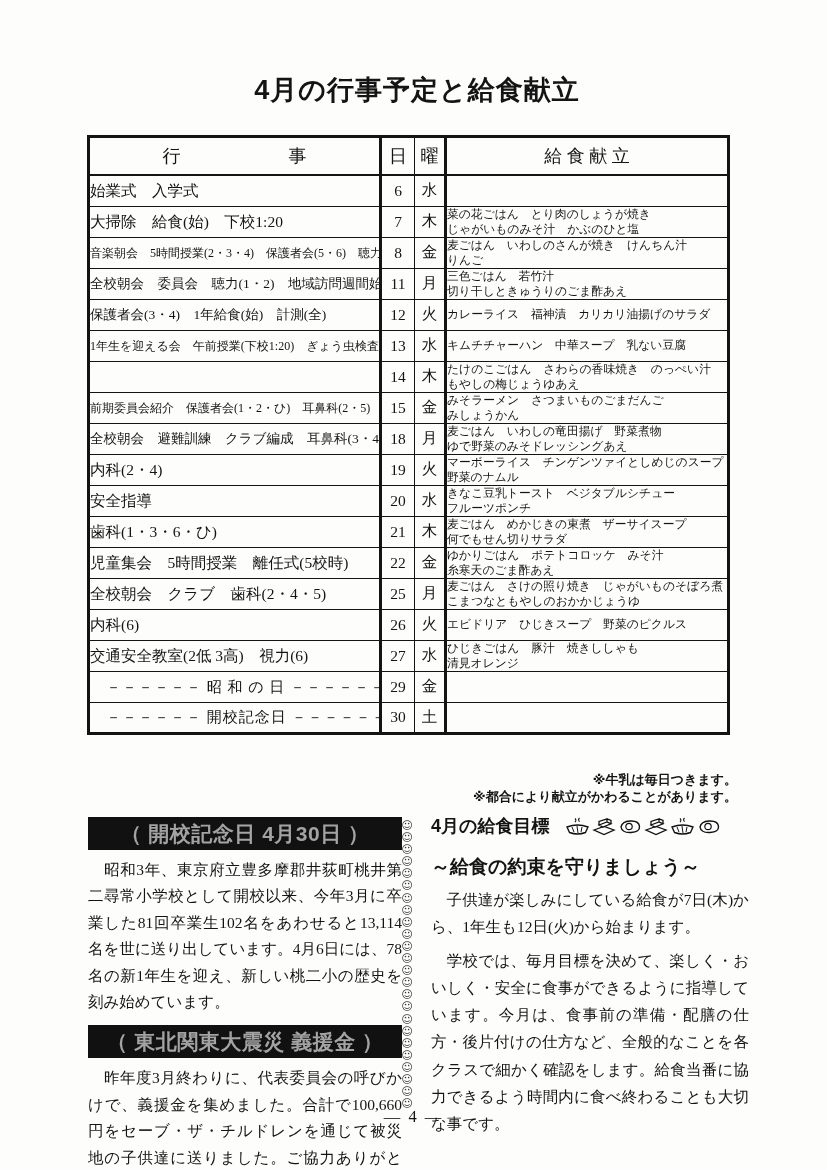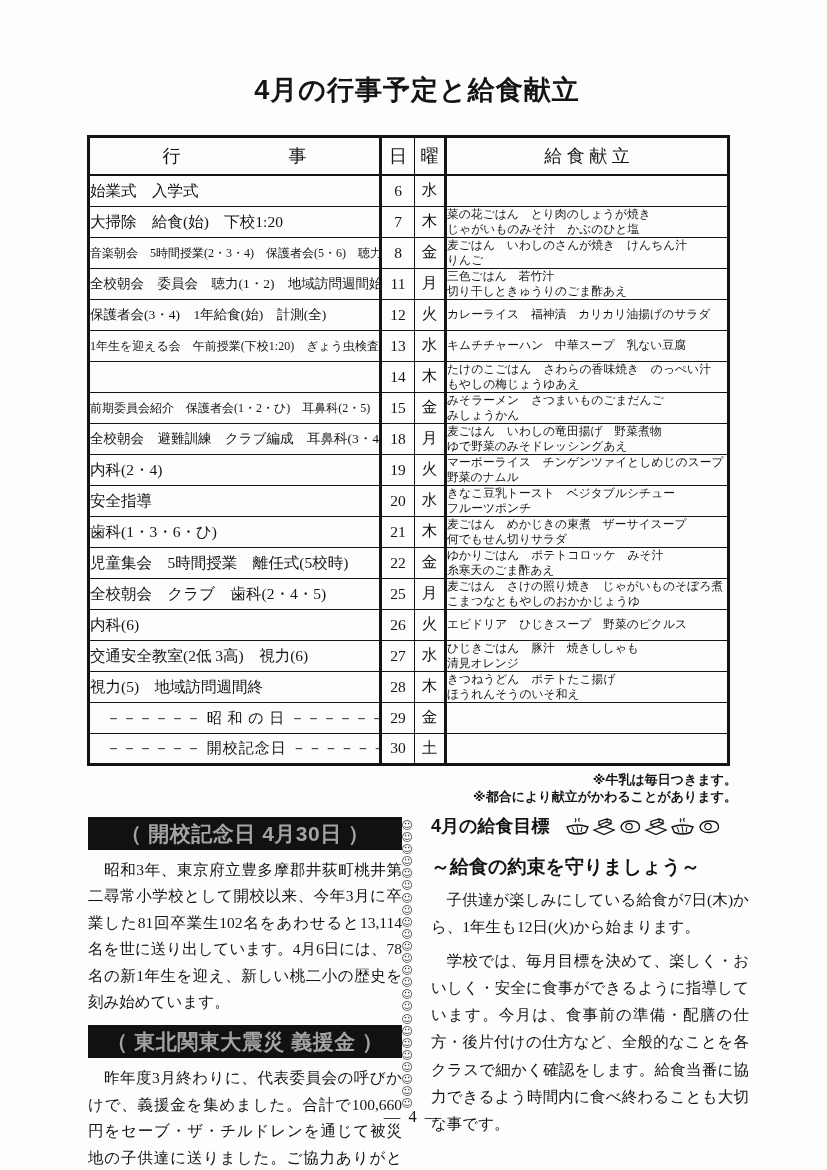--- a/index.html
+++ b/index.html
@@ -257,29 +257,20 @@
         <tr>
           <td class="event">交通安全教室(2低 3高)　視力(6)</td>
           <td class="day">27</td>
           <td class="wd">水</td>
           <td class="menu">
             <div>ひじきごはん　豚汁　焼きししゃも</div>
             <div>清見オレンジ</div>
           </td>
         </tr>
         <tr>
-          <td class="event">視力(5)　地域訪問週間終</td>
-          <td class="day">28</td>
-          <td class="wd">木</td>
-          <td class="menu">
-            <div>きつねうどん　ポテトたこ揚げ</div>
-            <div>ほうれんそうのいそ和え</div>
-          </td>
-        </tr>
-        <tr>
           <td class="event ctr">－－－－－－ 昭 和 の 日 －－－－－－</td>
           <td class="day">29</td>
           <td class="wd">金</td>
           <td class="menu"></td>
         </tr>
         <tr>
           <td class="event ctr">－－－－－－ 開校記念日 －－－－－－</td>
           <td class="day">30</td>
           <td class="wd">土</td>
           <td class="menu"></td>

